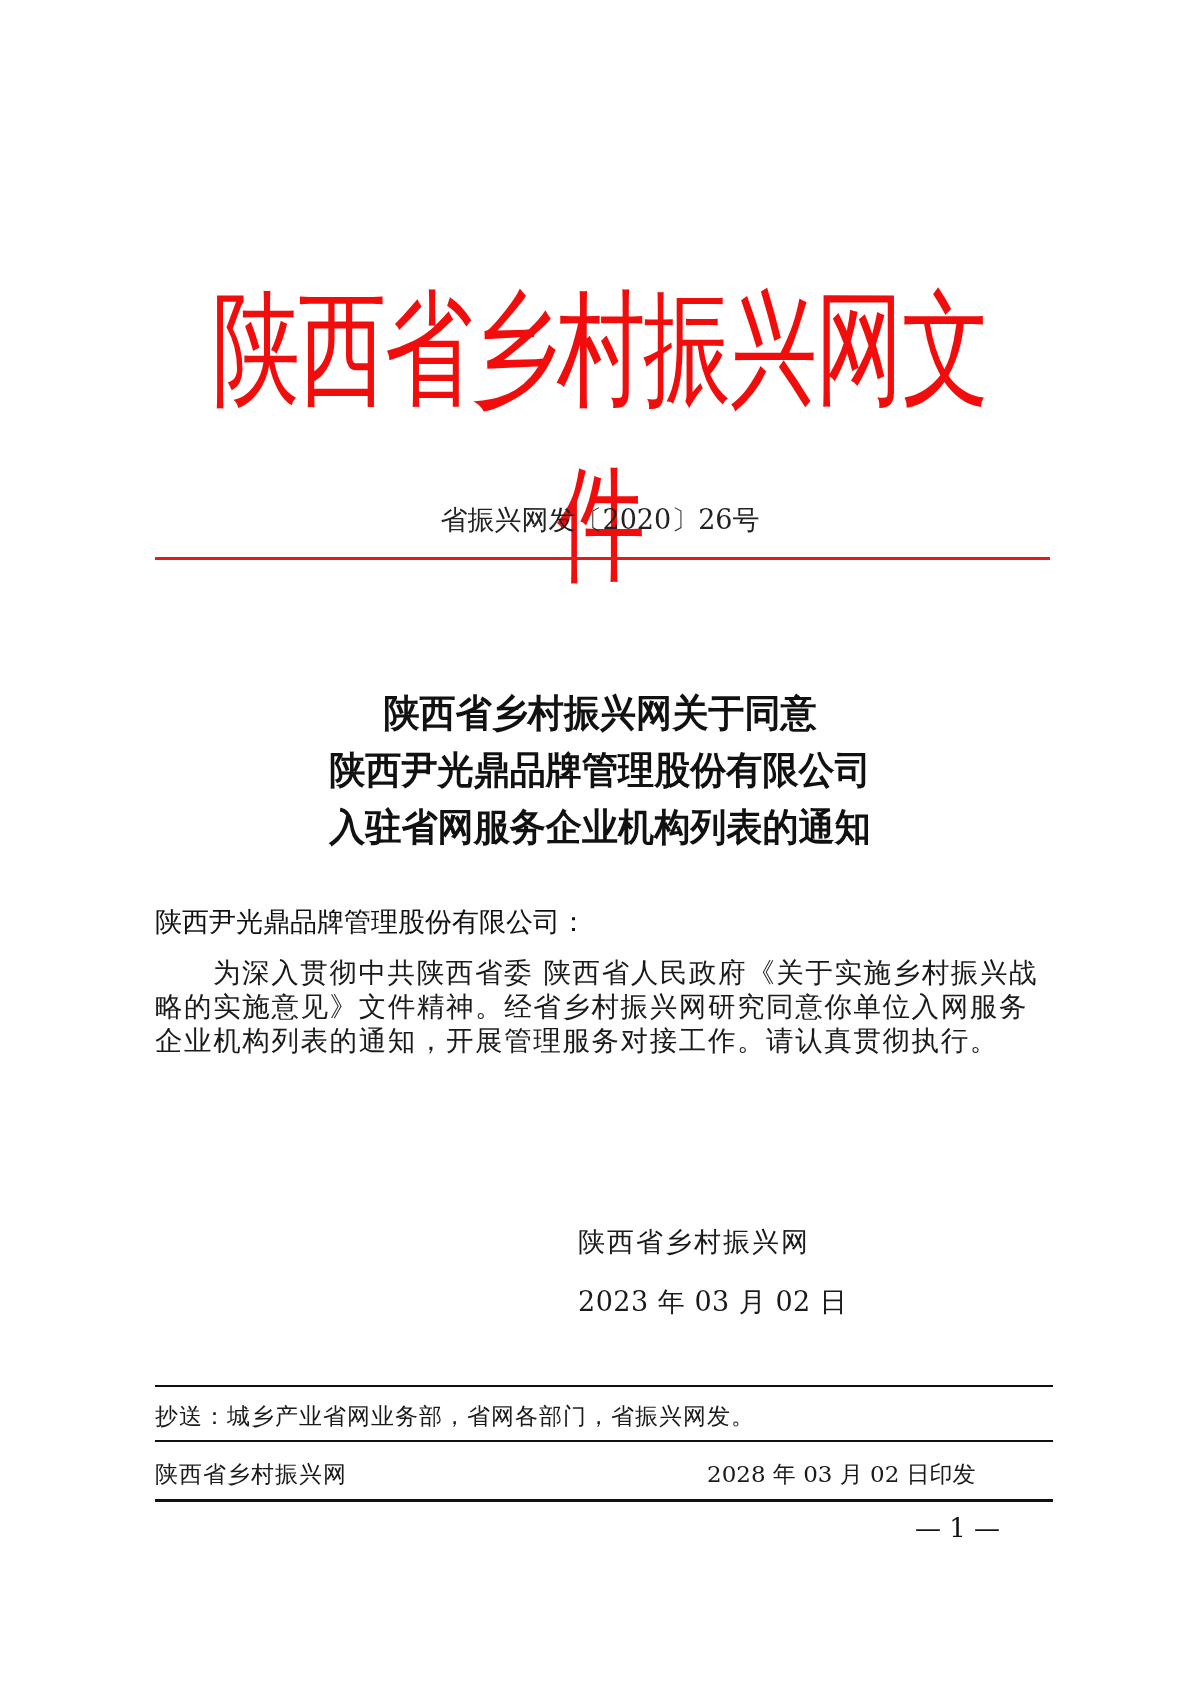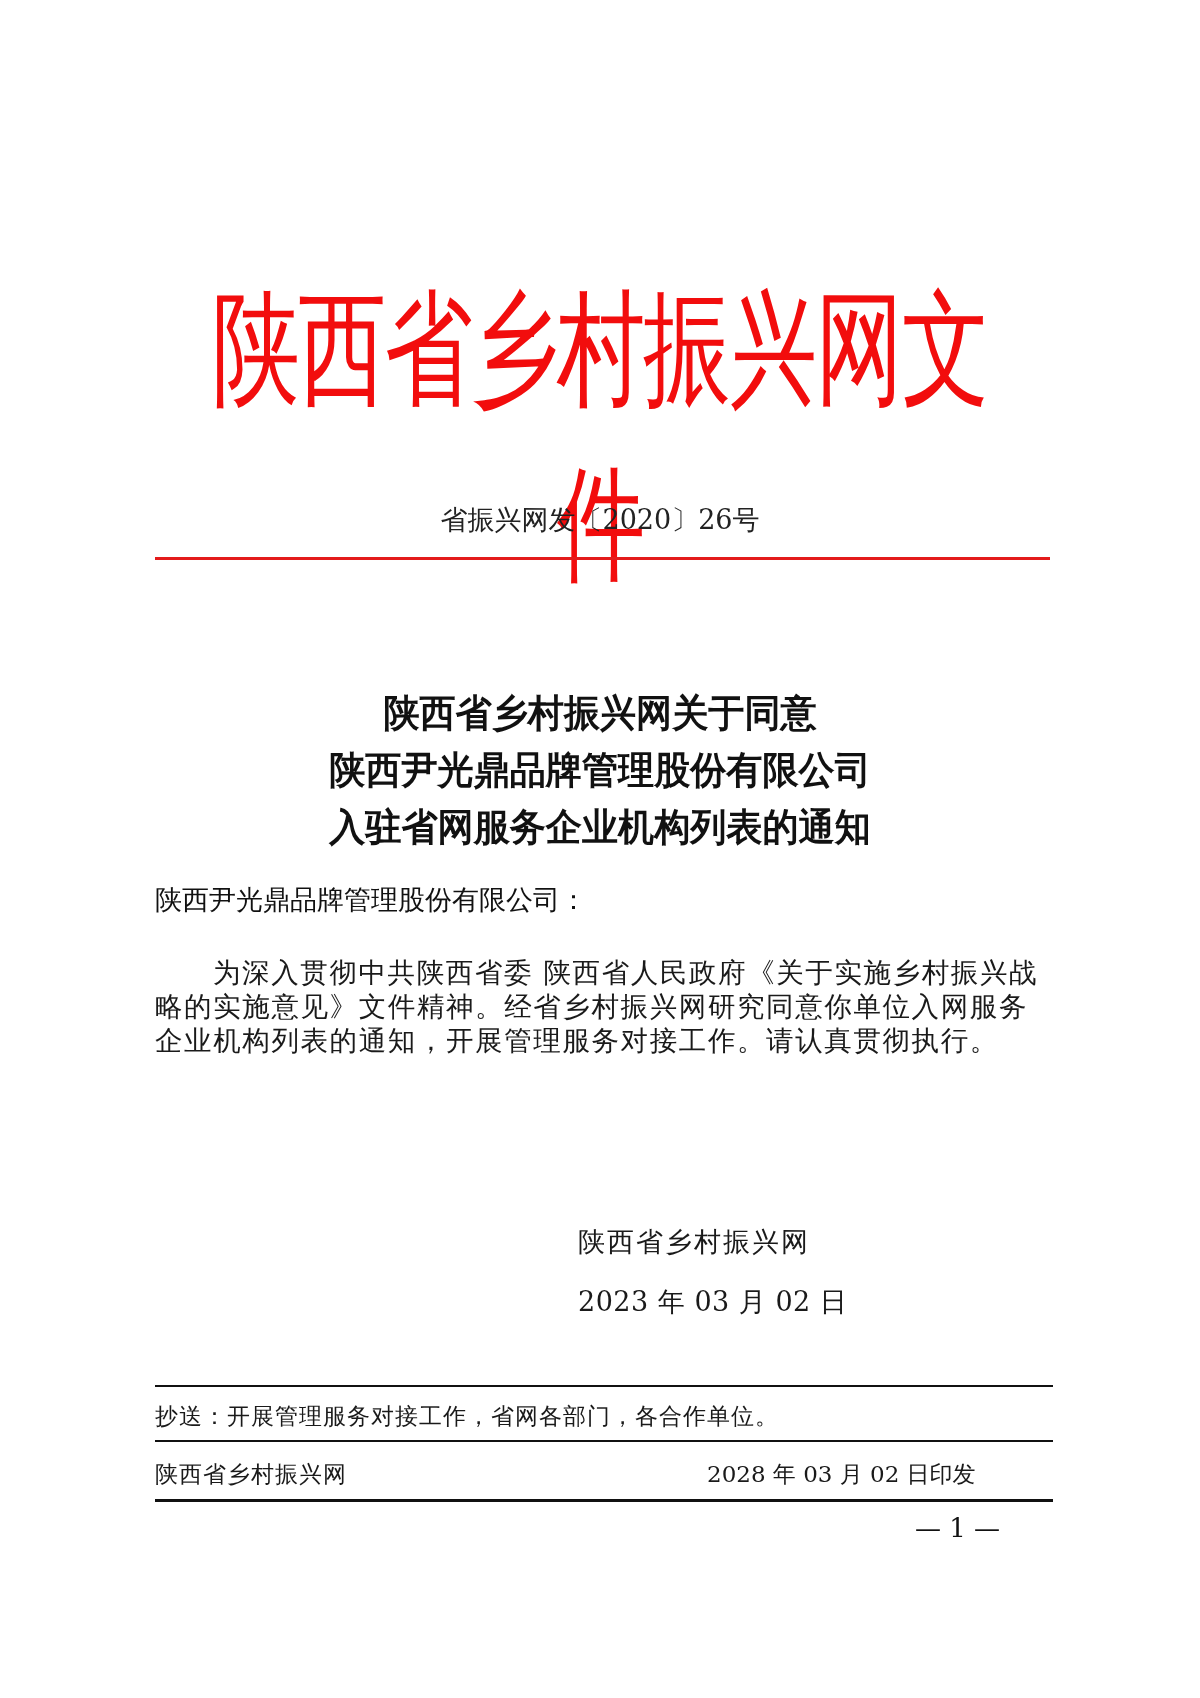--- a/index.html
+++ b/index.html
@@ -6,21 +6,21 @@
   body { width:1200px; height:1698px; position:relative; overflow:hidden;
          font-family:"DejaVu Serif","Liberation Serif",serif; color:#111; }
   .abs { position:absolute; }
   .red-header { left:150px; top:262px; width:900px; text-align:center;
     font-family:"DejaVu Serif",serif; font-size:100px; line-height:140px;
     color:#f20d0d; letter-spacing:-2px; transform:scaleX(0.88) scaleY(1.25); transform-origin:center top; font-weight:normal; }
   .doc-number { left:0; width:1200px; top:500px; text-align:center; font-size:27px; line-height:40px; color:#222; }
   .red-rule { left:155px; top:557px; width:895px; height:3px; background:#e31b1b; }
   .title { left:0; width:1200px; text-align:center; font-size:38px; font-weight:bold; line-height:50px; color:#111;
            font-family:"DejaVu Serif",serif; transform:scaleX(0.95); transform-origin:center; }
-  .salutation { left:155px; top:878px; font-size:27px; line-height:44px; color:#111; }
+  .salutation { left:155px; top:902px; font-size:27px; line-height:44px; color:#111;font-family:Liberation Mono, monospace; }
   .body-text { left:155px; width:900px; top:955px; font-size:27.5px; line-height:34px; color:#1a1a1a; letter-spacing:1.6px; }
   .body-text p { margin:0; text-indent:58px; }
   .sig { left:578px; font-size:27px; line-height:44px; color:#1a1a1a; letter-spacing:2px; }
   .rule { left:155px; width:898px; height:2px; background:#111; }
   .footer-text { font-size:23px; line-height:36px; color:#1a1a1a; letter-spacing:1px; }
   .page-num { left:915px; top:1510px; font-size:26px; line-height:36px; color:#111; }
 </style>
 </head>
 <body>
 
@@ -37,19 +37,19 @@
 <div class="abs salutation">陕西尹光鼎品牌管理股份有限公司：</div>
 
 <div class="abs body-text">
   <p>为深入贯彻中共陕西省委 陕西省人民政府《关于实施乡村振兴战略的实施意见》文件精神。经省乡村振兴网研究同意你单位入网服务企业机构列表的通知，开展管理服务对接工作。请认真贯彻执行。</p>
 </div>
 
 <div class="abs sig" style="top:1220px;">陕西省乡村振兴网</div>
 <div class="abs sig" style="top:1280px; letter-spacing:0.5px;text-align:right;">2023 年 03 月 02 日</div>
 
 <div class="abs rule" style="top:1385px;"></div>
-<div class="abs footer-text" style="left:155px; top:1398px;">抄送：开展管理服务对接工作，省网各部门，各合作单位。</div>
+<div class="abs footer-text" style="left:155px; top:1398px;">抄送：城乡产业省网业务部，省网各部门，省振兴网发。</div>
 <div class="abs rule" style="top:1440px;"></div>
 <div class="abs footer-text" style="left:155px; top:1456px;">陕西省乡村振兴网</div>
 <div class="abs footer-text" style="left:707px; top:1456px; letter-spacing:0;">2028 年 03 月 02 日印发</div>
 <div class="abs rule" style="top:1499px; height:3px;"></div>
 
 <div class="abs page-num">— 1 —</div>
 
 </body></html>

